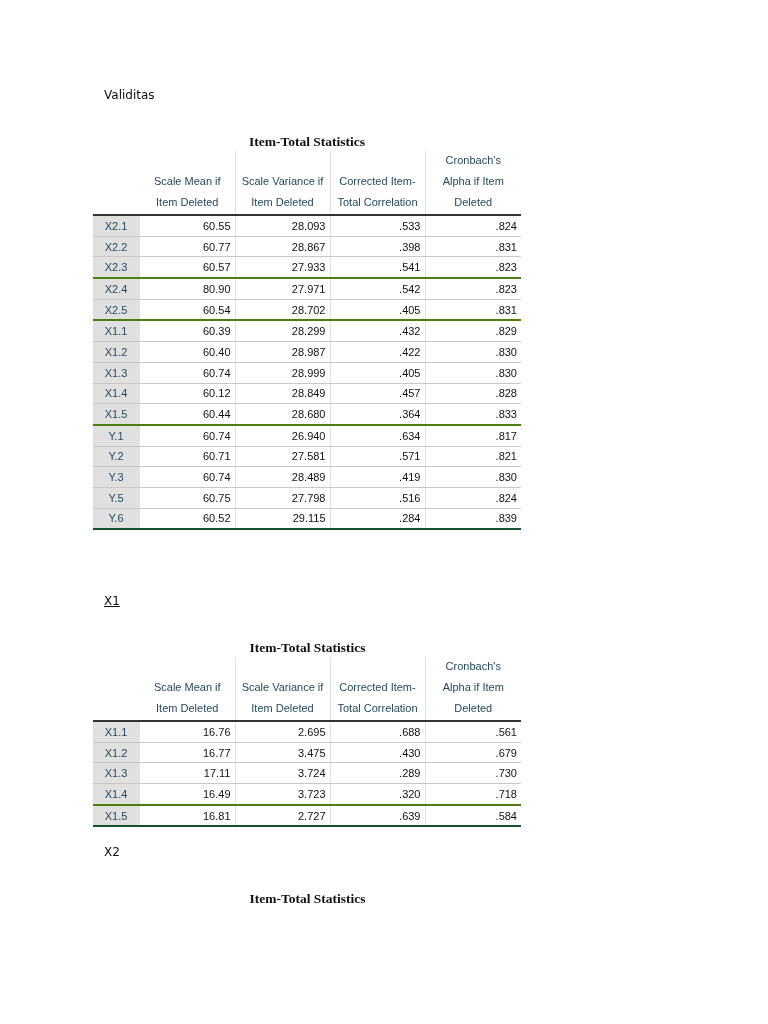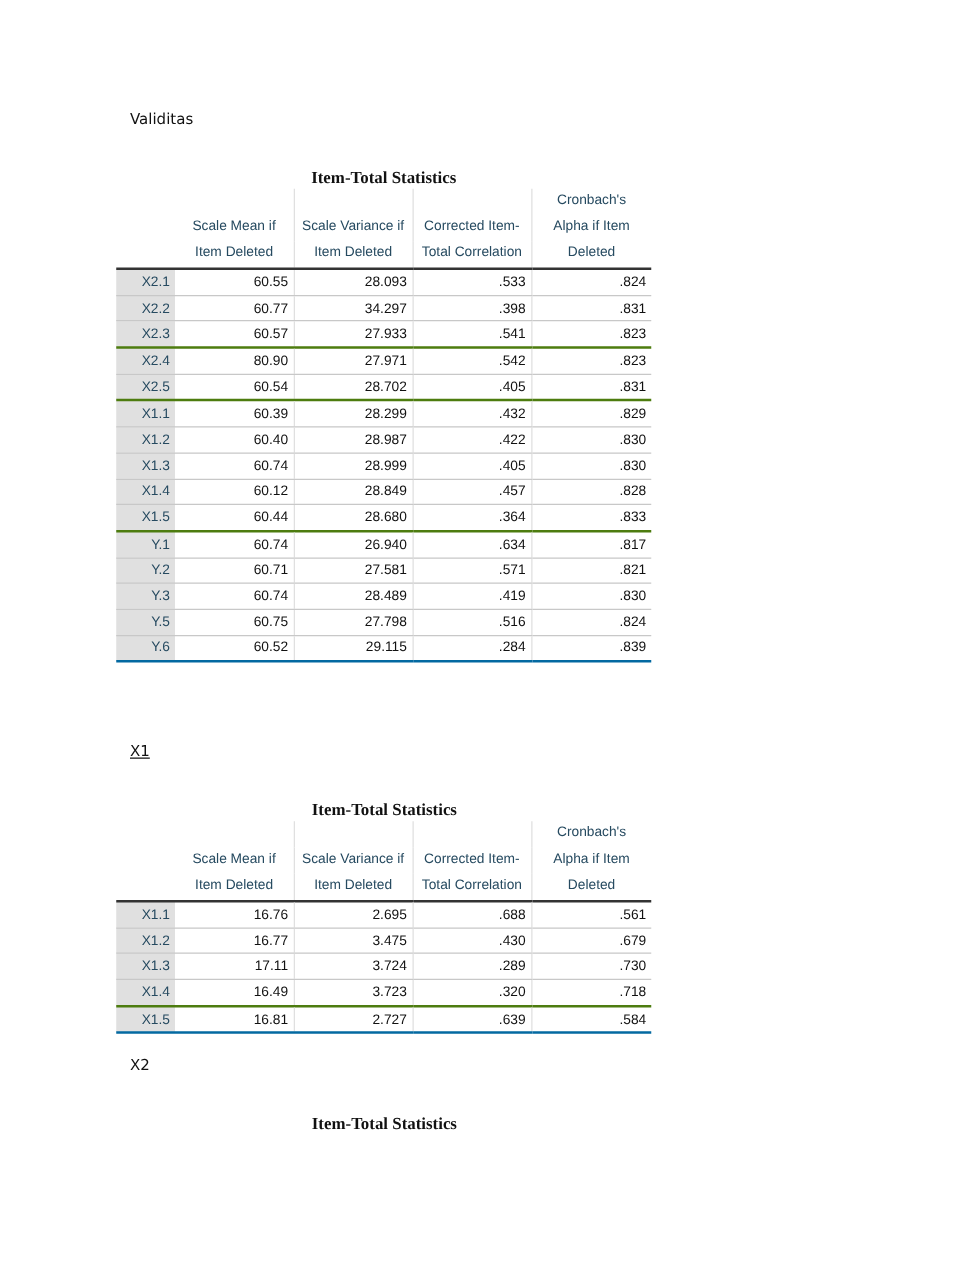--- a/index.html
+++ b/index.html
@@ -13,25 +13,25 @@
   table { border-collapse: collapse; width: 428px; table-layout: fixed; font-size: 11px; }
   col.c0 { width: 47px; } col.c1 { width: 95px; } col.c2 { width: 95px; }
   col.c3 { width: 95px; } col.c4 { width: 96px; }
   th { font-weight: normal; color: #264a60; text-align: center; vertical-align: bottom;
        padding: 0 2px 2px 2px; line-height: 19px; font-size: 11px; }
   th.hcol { border-left: 1px solid #e0e0e0; }
   th.hcol.first { border-left: none; }
   thead tr.last th { border-bottom: 2px solid #333; margin-top: 15px; }
   td { height: 19.7px; padding: 0 4px; border-bottom: 1px solid #c8c8c8; color: #111;
        text-align: right; border-left: 1px solid #e0e0e0; }
-  td.rowlbl { background: #e0e0e0; color: #264a60; text-align: right; padding-left: 3px;
+  td.rowlbl { background: #e0e0e0; color: #264a60; text-align: center; padding-left: 3px;
               border-left: none; border-bottom: 1px solid #c8c8c8; }
   td.c1 { border-left: none; }
   tr.grp td { border-bottom: 2px solid #4d7c0f; }
-  tbody tr:last-child td { border-bottom: 2px solid #0369a1; }
+  tbody tr:last-child td { border-bottom: 2px solid #14532d; }
 </style>
 </head>
 <body>
 
 <div class="section-label" style="top:88px;">Validitas</div>
 
 <div class="tbl-wrap" style="top:133px;">
   <div class="tbl-title" style="padding-left:0;margin-left:0;">Item-Total Statistics</div>
   <table id="t0">
     <colgroup>
@@ -68,21 +68,21 @@
         <tr>
           <td class="rowlbl">X2.1</td>
           <td class="c1">60.55</td>
           <td class="c2">28.093</td>
           <td class="c3">.533</td>
           <td class="c4">.824</td>
         </tr>
         <tr>
           <td class="rowlbl">X2.2</td>
           <td class="c1">60.77</td>
-          <td class="c2">34.297</td>
+          <td class="c2">28.867</td>
           <td class="c3">.398</td>
           <td class="c4">.831</td>
         </tr>
         <tr class="grp">
           <td class="rowlbl">X2.3</td>
           <td class="c1">60.57</td>
           <td class="c2">27.933</td>
           <td class="c3">.541</td>
           <td class="c4">.823</td>
         </tr>

